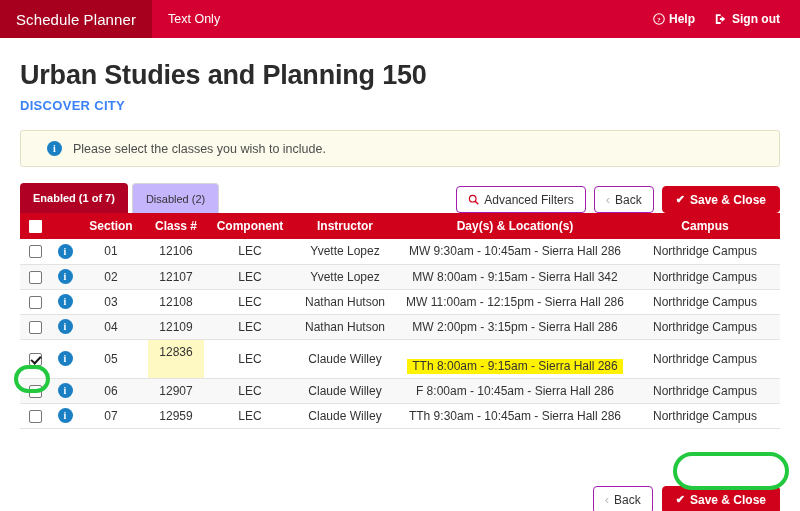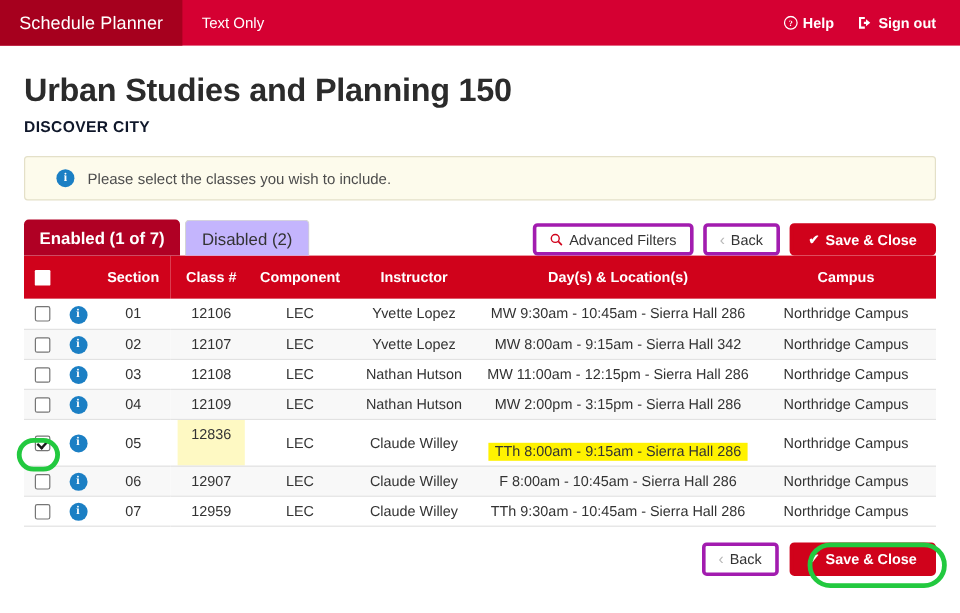--- a/index.html
+++ b/index.html
@@ -52,21 +52,21 @@
   .course-title {
     font-size: 27px;
     font-weight: bold;
     color: #2b2b2b;
     margin: 22px 0 0 0;
     letter-spacing: -0.2px;
   }
   .course-sub {
     font-size: 13px;
     font-weight: bold;
-    color: #0f172a;
+    color: #3b82f6;
     letter-spacing: .3px;
     margin: 7px 0 0 0;
   }
 
   
   .alert {
     margin-top: 17px;
     background: #fdfbec;
     border: 1px solid #e4e0c8;
     border-radius: 3px;
@@ -98,43 +98,44 @@
     margin-top: 16px;
     display: flex;
     align-items: flex-end;
     height: 30px;
   }
   .tabs { display: flex; align-items: flex-end; gap: 4px; height: 30px; }
   .tab {
     height: 30px;
     display: flex; align-items: center;
     padding: 0 13px;
-    font-size: 14px;
+    font-size: 11px;
     border-radius: 4px 4px 0 0;
     white-space: nowrap;
   }
   .tab.active { background: #b00024; color: #ffffff; font-weight: bold; }
   .tab.inactive {
     background: #c4b5fd; color: #333333;
     border: 1px solid #d4d4d4;
     border-bottom: none;
   }
   .btn-group { margin-left: auto; display: flex; align-items: center; gap: 8px; }
   .btn {
     height: 27px;
     display: inline-flex;
     align-items: center;
     gap: 5px;
     padding: 0 11px;
     font-size: 12px;
     border-radius: 4px;
     white-space: nowrap;
-    border: 3px solid #a21caf;
+    border: 1px solid #a21caf;
     background: #ffffff;
     color: #333333;
+    margin-top: 44px;
   }
   .btn-primary {
     background: #d0021b;
     border-color: #d0021b;
     color: #ffffff;
     font-weight: bold;
     padding: 0 13px;
   }
   .chev {
     color: #b8b8b8;
@@ -149,21 +150,21 @@
     width: 100%;
     border-collapse: collapse;
     table-layout: fixed;
     margin-top: 0;
   }
   table.classes thead th {
     background: #d0021b;
     color: #ffffff;
     font-size: 12px;
     font-weight: bold;
-    height: 36px;
+    height: 26px;
     padding: 0;
     text-align: center;
     vertical-align: middle;
   }
   table.classes tbody td {
     height: 25px;
     font-size: 12px;
     color: #333333;
     text-align: center;
     vertical-align: middle;

